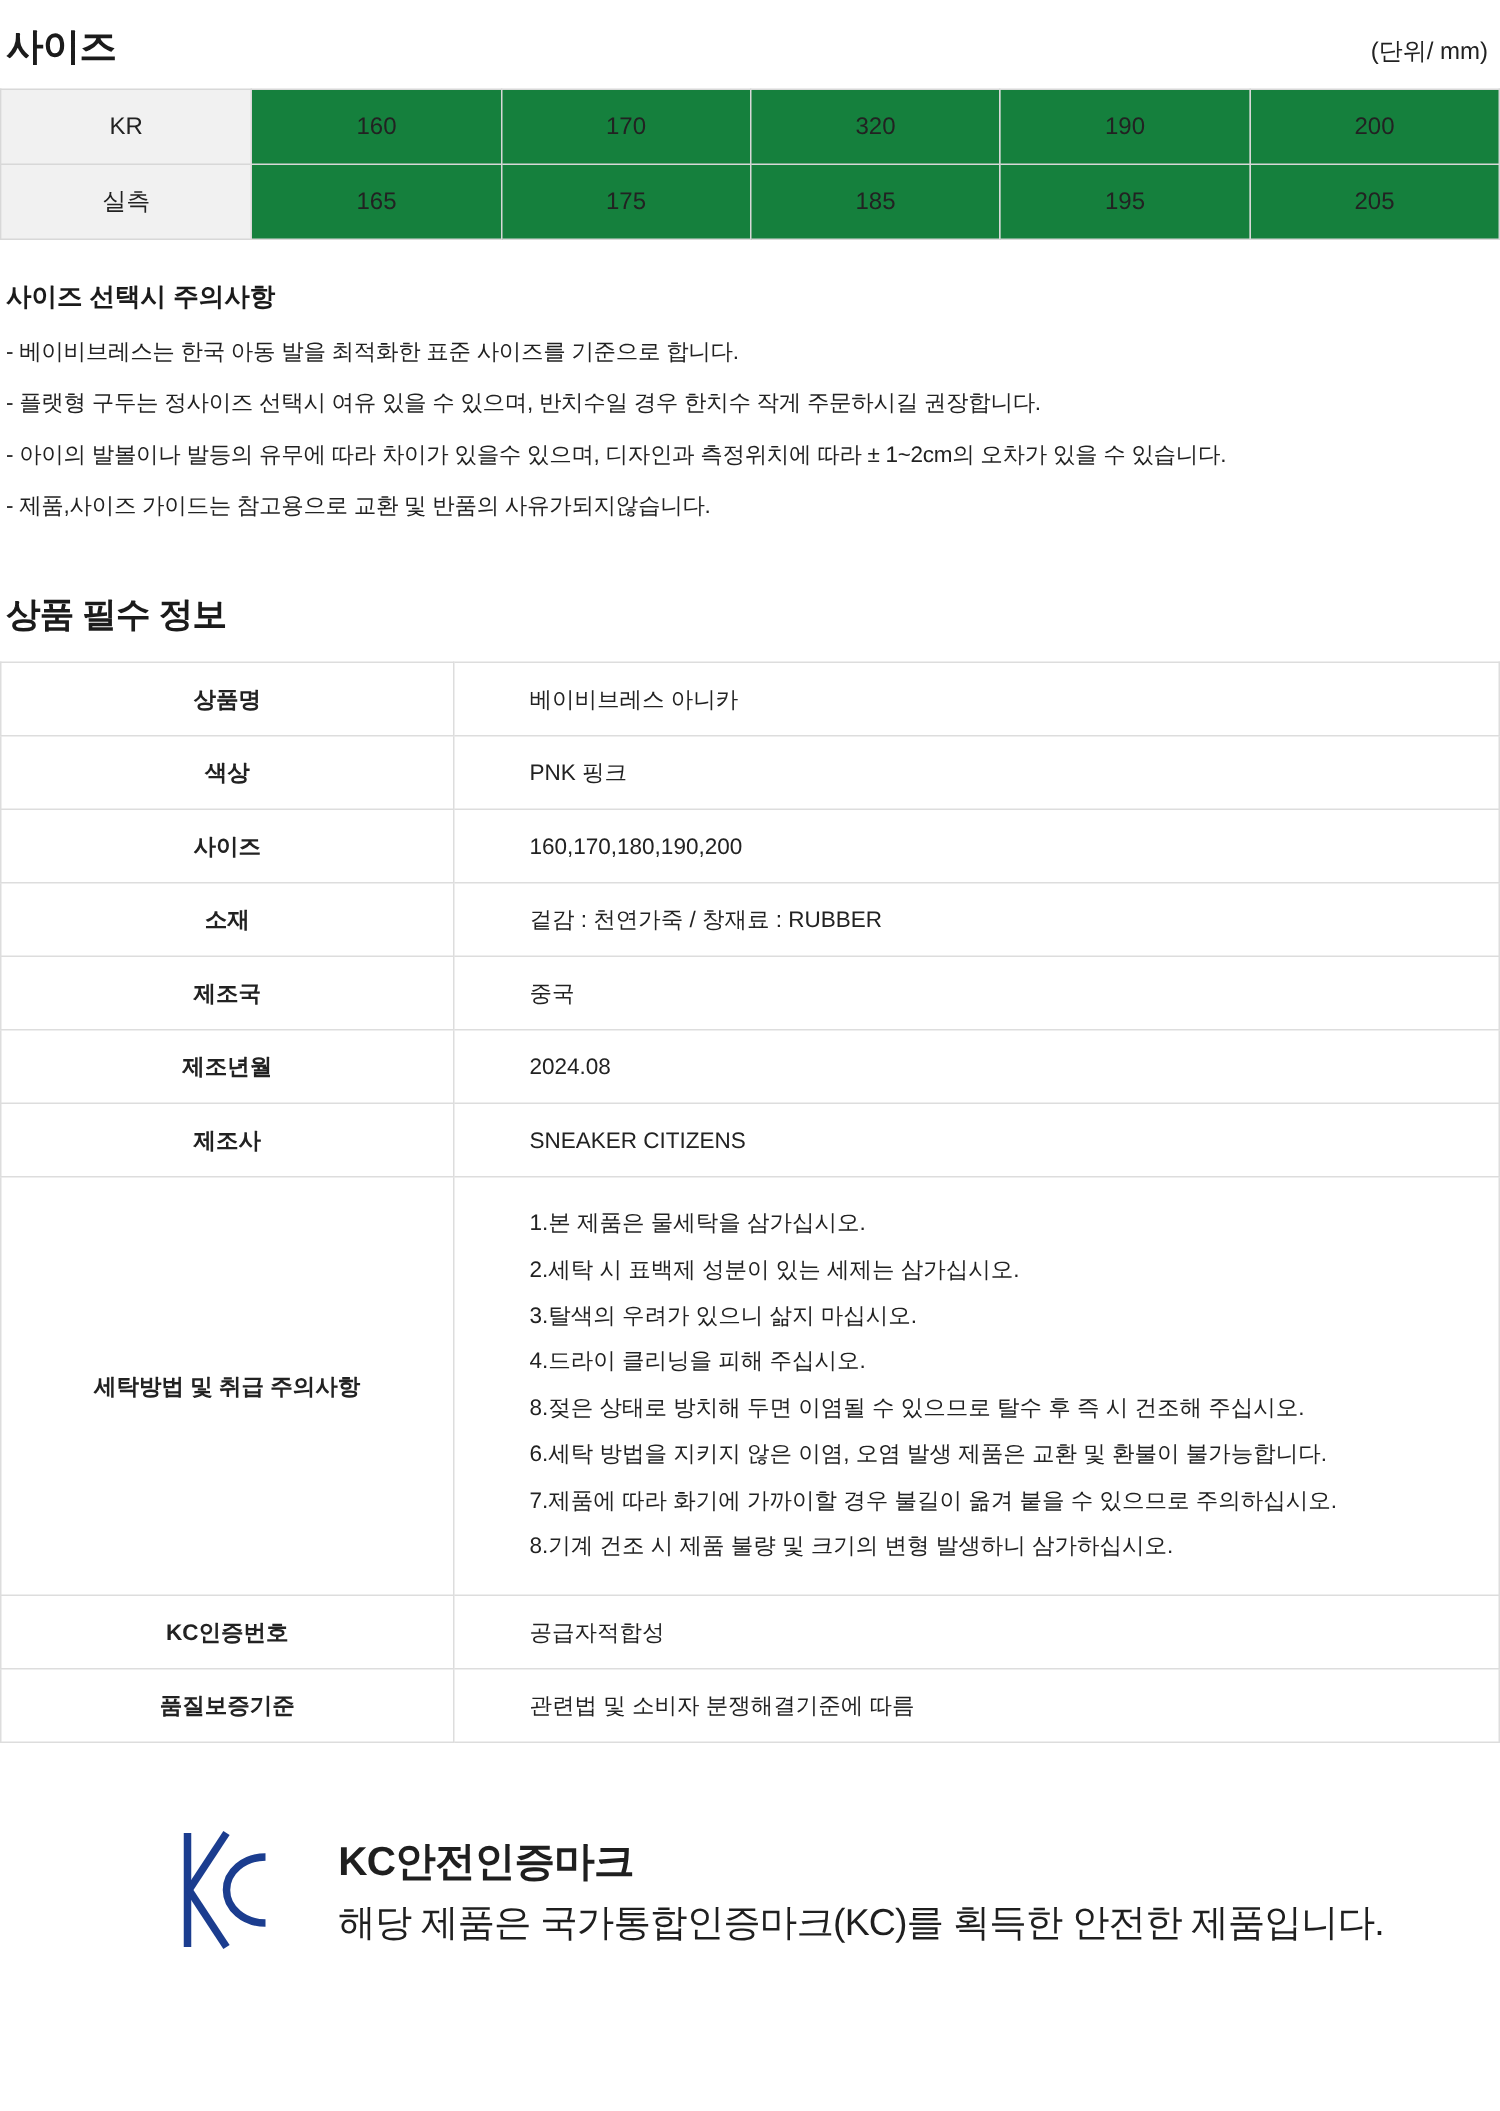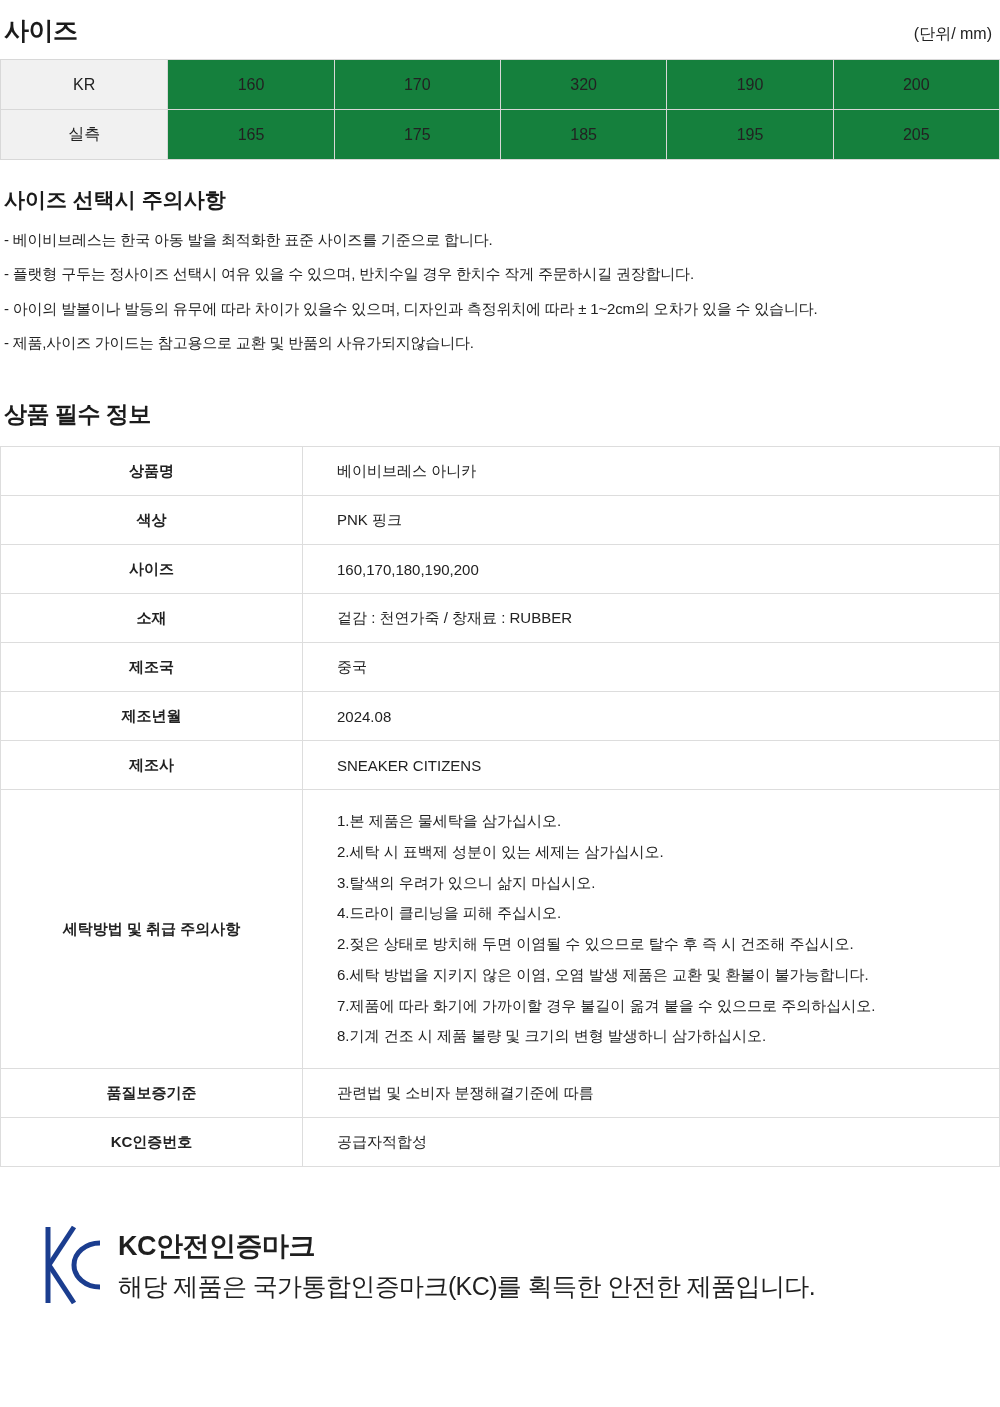--- a/index.html
+++ b/index.html
@@ -63,21 +63,21 @@
     background: #15803d;
   }
   table.size-table tr.row-kr th.rowlabel { background: #f1f1f1; }
   table.size-table tr.row-real th.rowlabel { background: #f1f1f1; }
 
   
   .notes {
     padding: 26px 4px 0 4px;
   }
   .notes-title {
-    font-size: 21px;
+    font-size: 17px;
     font-weight: 700;
     color: #1b1b1b;
     margin-bottom: 14px;
   }
   .notes-list {
     list-style: none;
     margin: 0;
     padding: 0;
   }
   .notes-list li {
@@ -111,38 +111,39 @@
   }
   table.info-table th.label {
     width: 302px;
     text-align: center;
     background: #ffffff;
     height: 49px;
     padding: 6px 8px;
     font-weight: bold;
   }
   table.info-table td.value {
-    padding: 6px 0 6px 34px;
+    padding: 6px 0 6px 50px;
     height: 49px;
     background: #ffffff;
   }
   td.value .multi {
     line-height: 2.05;
     padding: 10px 0;
   }
   td.value .multi div {
     white-space: nowrap;
   }
 
   
   .kc-block {
     display: flex;
     align-items: center;
     padding: 56px 0 40px 40px;
-    gap: 12px;
+    gap: 42px;
+    justify-content: center;
   }
   .kc-logo {
     width: 66px;
     height: 84px;
     flex: 0 0 auto;
   }
   .kc-texts {
     display: flex;
     flex-direction: column;
     justify-content: center;
@@ -235,34 +236,34 @@
         <td class="value">SNEAKER CITIZENS</td>
       </tr>
       <tr>
         <th class="label">세탁방법 및 취급 주의사항</th>
         <td class="value">
           <div class="multi">
             <div>1.본 제품은 물세탁을 삼가십시오.</div>
             <div>2.세탁 시 표백제 성분이 있는 세제는 삼가십시오.</div>
             <div>3.탈색의 우려가 있으니 삶지 마십시오.</div>
             <div>4.드라이 클리닝을 피해 주십시오.</div>
-            <div>2.젖은 상태로 방치해 두면 이염될 수 있으므로 탈수 후 즉 시 건조해 주십시오.</div>
+            <div>8.젖은 상태로 방치해 두면 이염될 수 있으므로 탈수 후 즉 시 건조해 주십시오.</div>
             <div>6.세탁 방법을 지키지 않은 이염, 오염 발생 제품은 교환 및 환불이 불가능합니다.</div>
             <div>7.제품에 따라 화기에 가까이할 경우 불길이 옮겨 붙을 수 있으므로 주의하십시오.</div>
             <div>8.기계 건조 시 제품 불량 및 크기의 변형 발생하니 삼가하십시오.</div>
           </div>
         </td>
       </tr>
       <tr>
+        <th class="label">KC인증번호</th>
+        <td class="value">공급자적합성</td>
+      </tr>
+      <tr>
         <th class="label">품질보증기준</th>
         <td class="value">관련법 및 소비자 분쟁해결기준에 따름</td>
-      </tr>
-      <tr>
-        <th class="label">KC인증번호</th>
-        <td class="value">공급자적합성</td>
       </tr>
     </tbody>
   </table>
 
   <div class="kc-block">
     <svg class="kc-logo" viewBox="0 0 66 84" aria-hidden="true">
       <g fill="none" stroke="#1b3d8f" stroke-width="5">
         <path d="M8 4 L8 80"></path>
         <path d="M9 42 L34 4"></path>
         <path d="M9 42 L34 80"></path>

